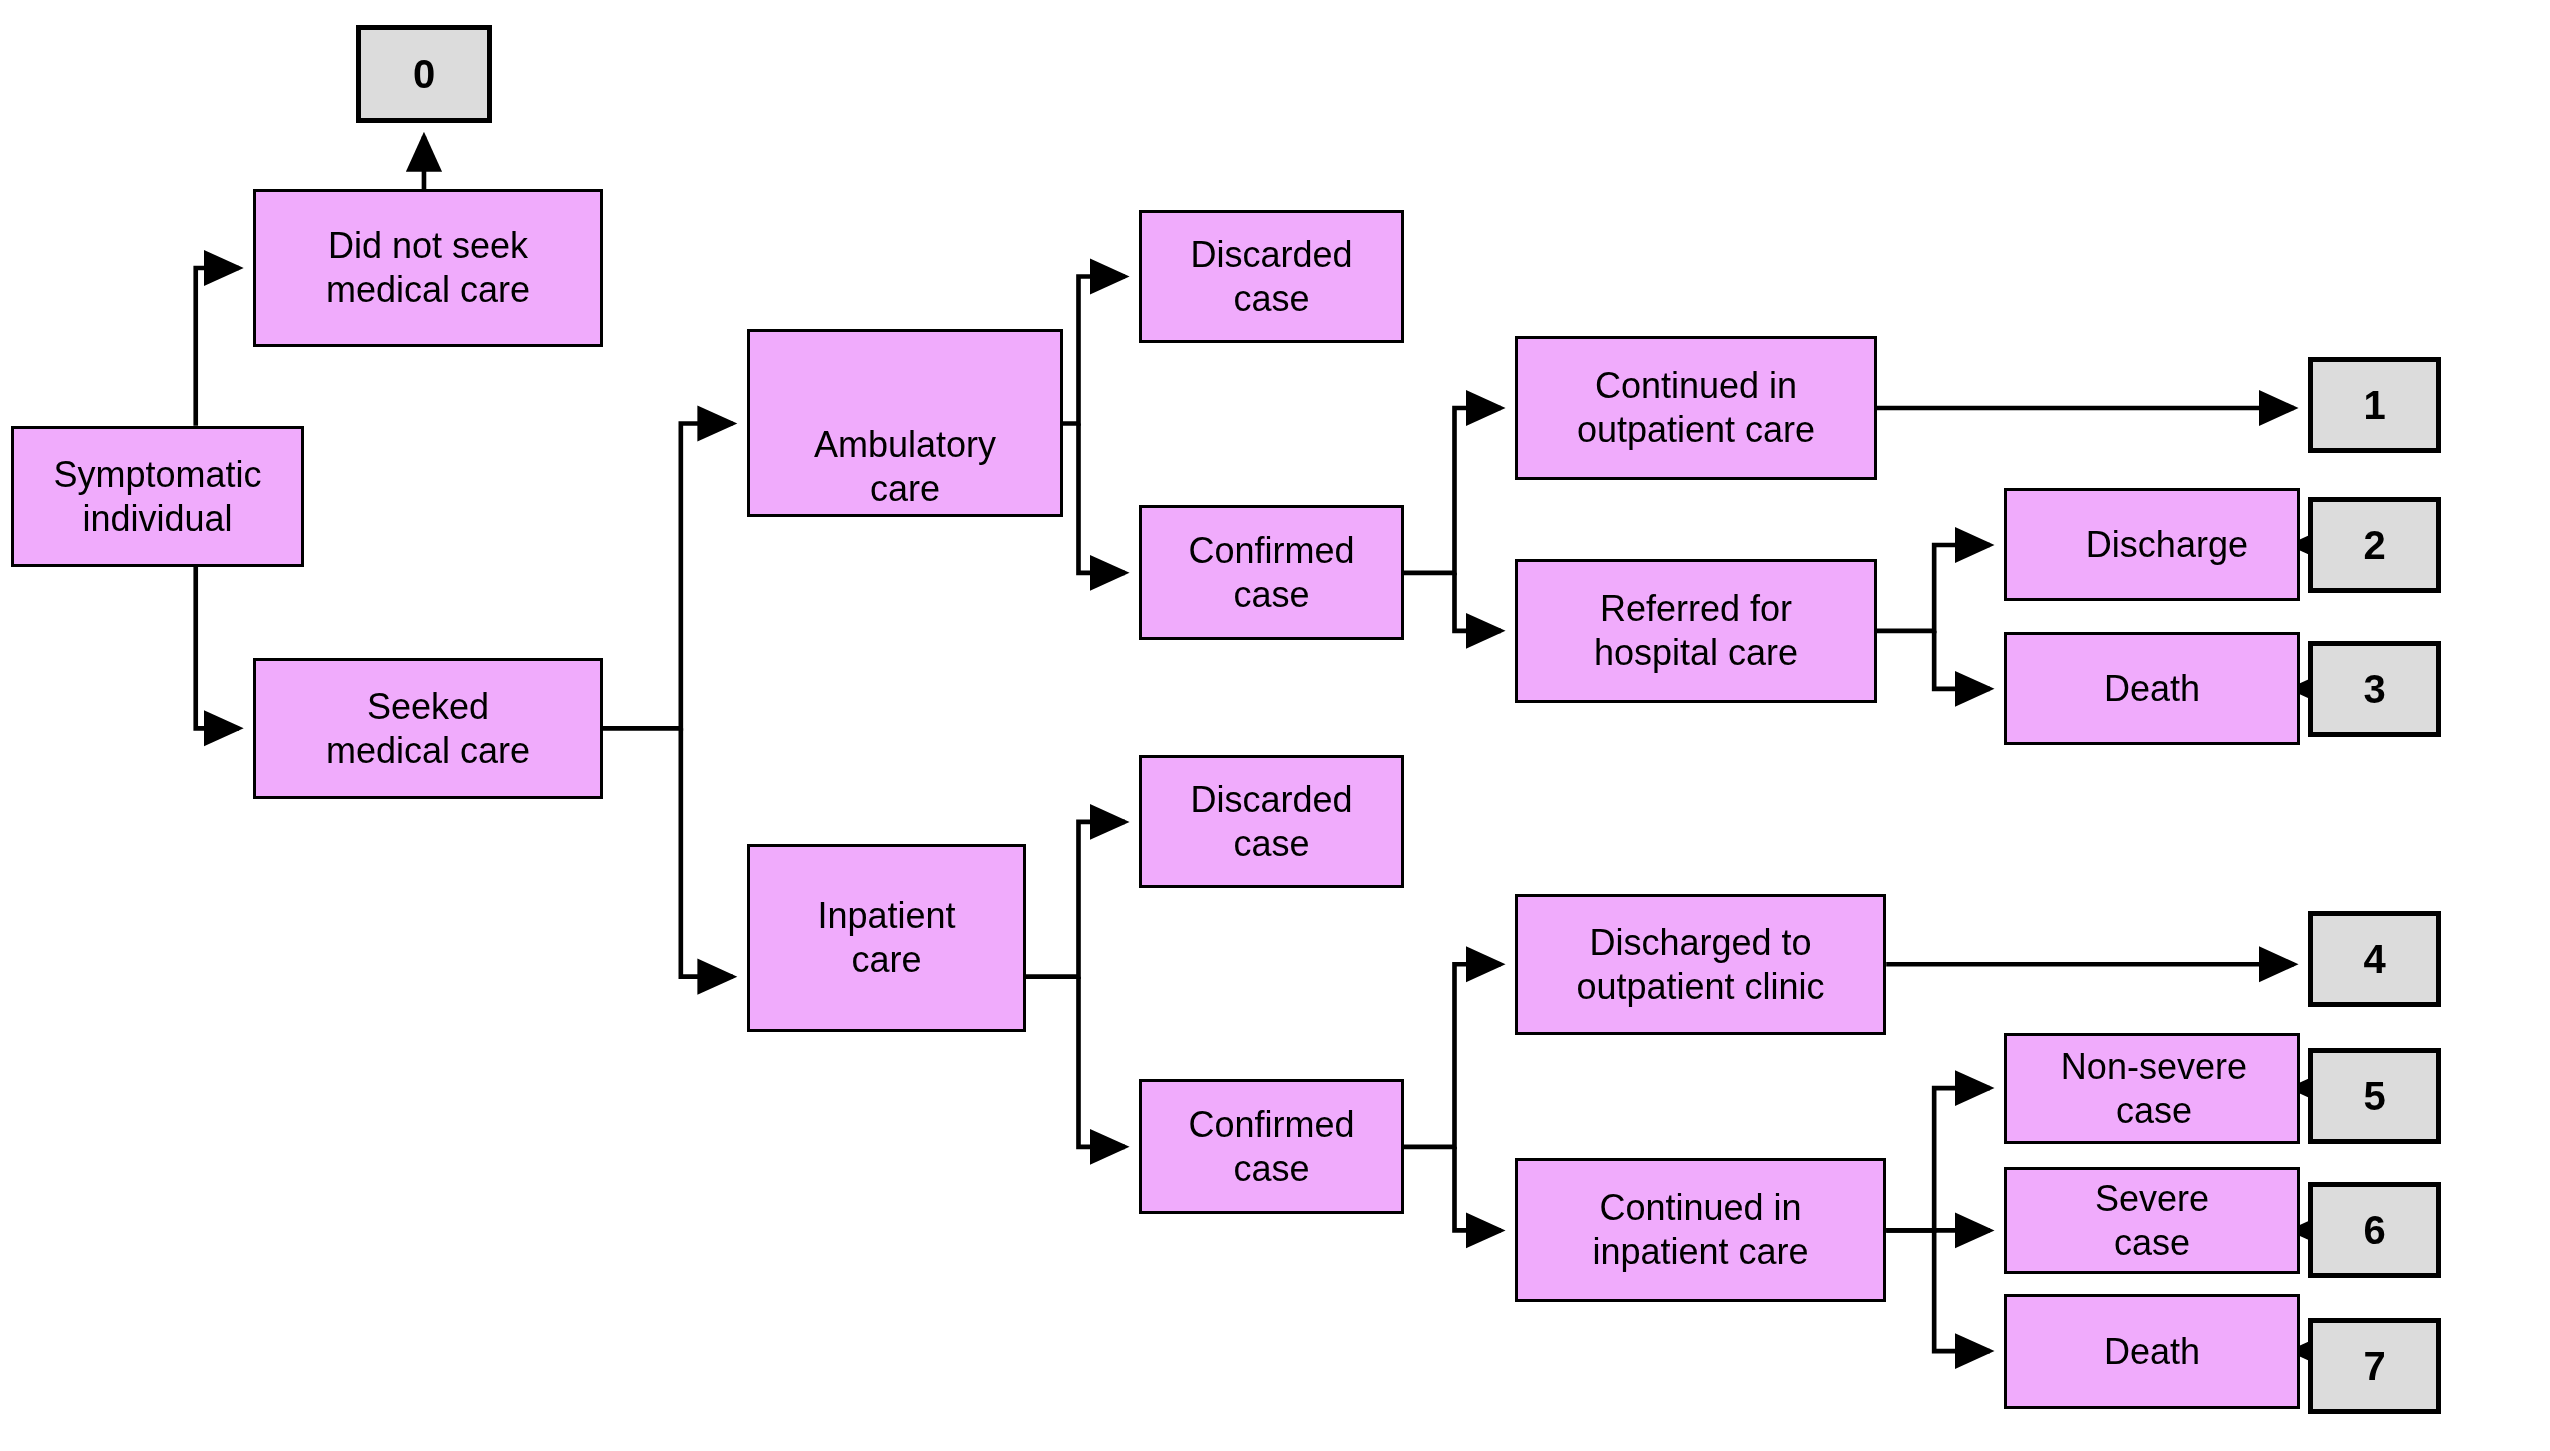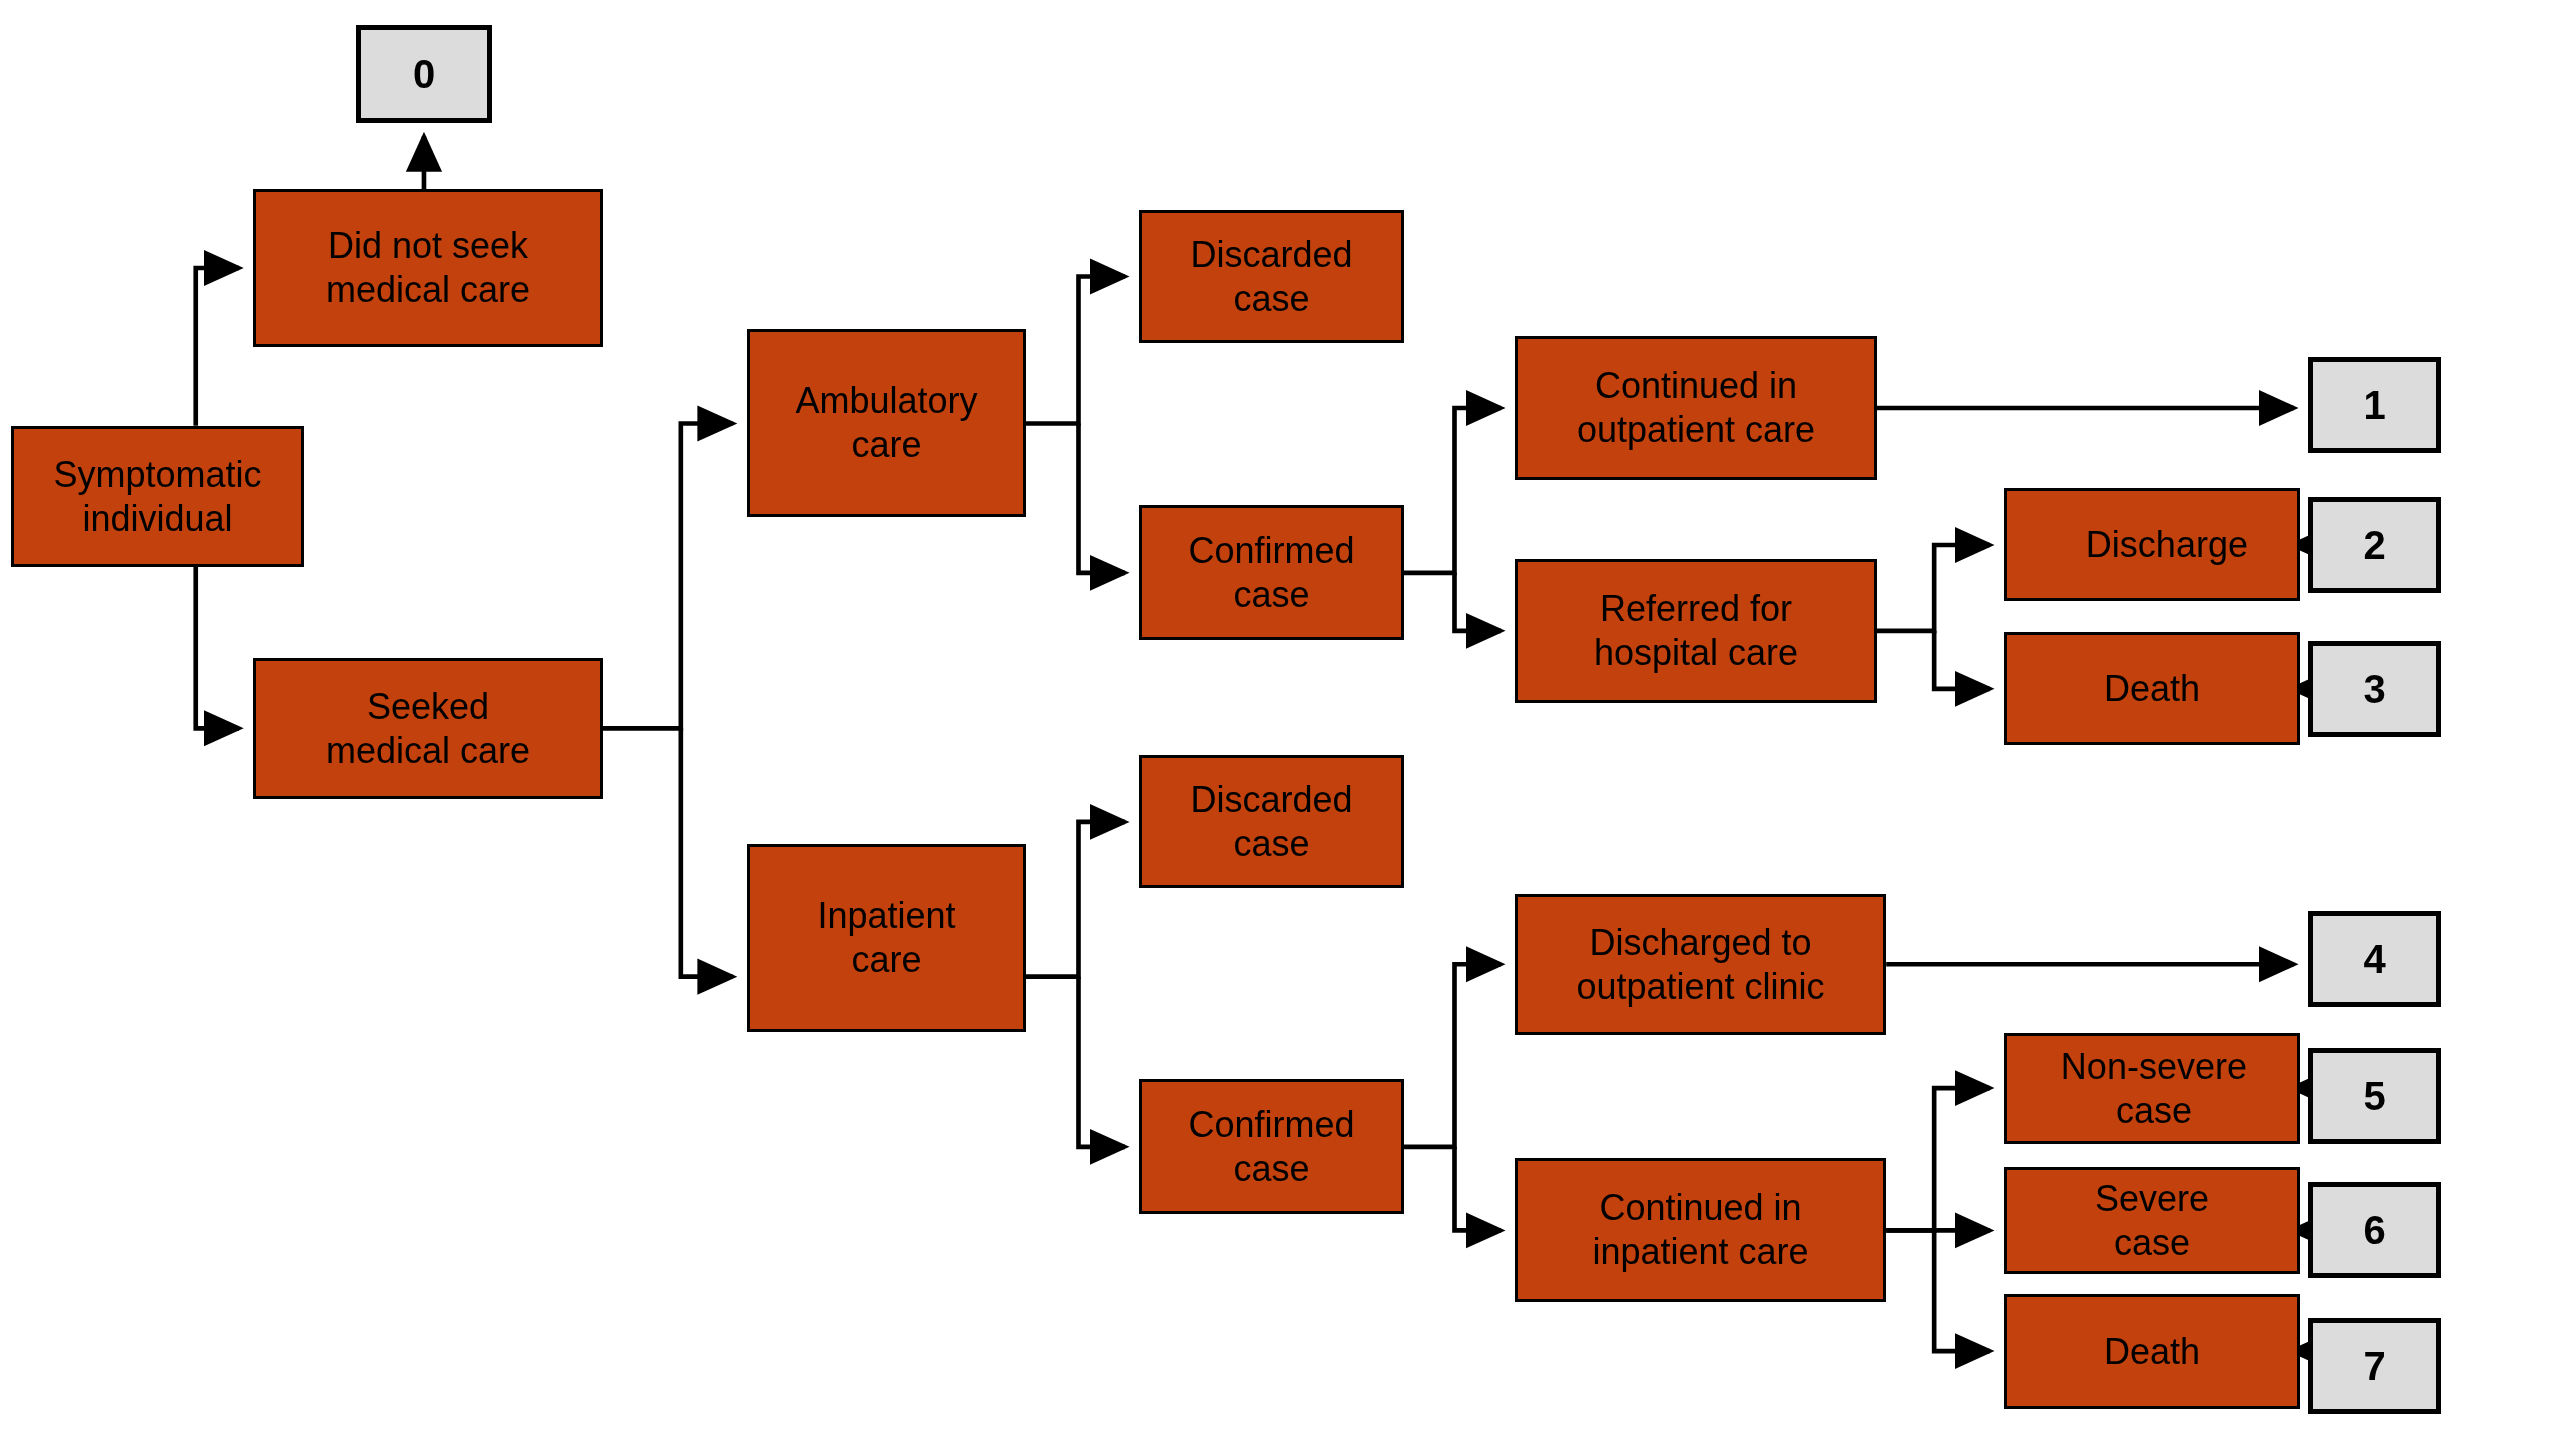--- a/index.html
+++ b/index.html
@@ -1,18 +1,18 @@
 <!DOCTYPE html>
 <html style="font-size:12.4px"><head>
 <meta charset="utf-8">
 <style>
   html,body{margin:0;padding:0;background:#ffffff;}
   #stage{position:relative;width:2550px;height:1452px;background:#ffffff;
          font-family:"Liberation Sans","DejaVu Sans",sans-serif;overflow:hidden;}
-  .node{position:absolute;box-sizing:border-box;border:3.1px solid #000;background:#c2410c;
+  .node{position:absolute;box-sizing:border-box;border:3.1px solid #000;background:#f0abfc;
         display:flex;align-items:center;justify-content:center;text-align:center;
         font-size:36px;line-height:1.22;color:#000;padding:3.1px 6.2px;}
   .node.term{background:#dcdcdc;border-width:5.4px;font-weight:bold;font-size:40px;}
   .node .lbl{white-space:pre-line;display:block;}
   svg.edges{position:absolute;left:0;top:0;width:2550px;height:1452px;pointer-events:none;}
 </style>
 </head>
 <body>
 
 <div id="stage">
@@ -93,21 +93,21 @@
 medical care</span>
   </div>
   <div class="node" style="left:11px;top:426px;width:293px;height:141px;">
     <span class="lbl">Symptomatic
 individual</span>
   </div>
   <div class="node" style="left:253px;top:658px;width:350px;height:141px;">
     <span class="lbl">Seeked
 medical care</span>
   </div>
-  <div class="node" style="left:747px;top:329px;width:279px;height:188px;">
+  <div class="node" style="left:747px;top:329px;width:316px;height:188px;align-items:flex-end;">
     <span class="lbl">Ambulatory
 care</span>
   </div>
   <div class="node" style="left:1139px;top:210px;width:265px;height:133px;">
     <span class="lbl">Discarded
 case</span>
   </div>
   <div class="node" style="left:1139px;top:505px;width:265px;height:135px;">
     <span class="lbl">Confirmed
 case</span>

